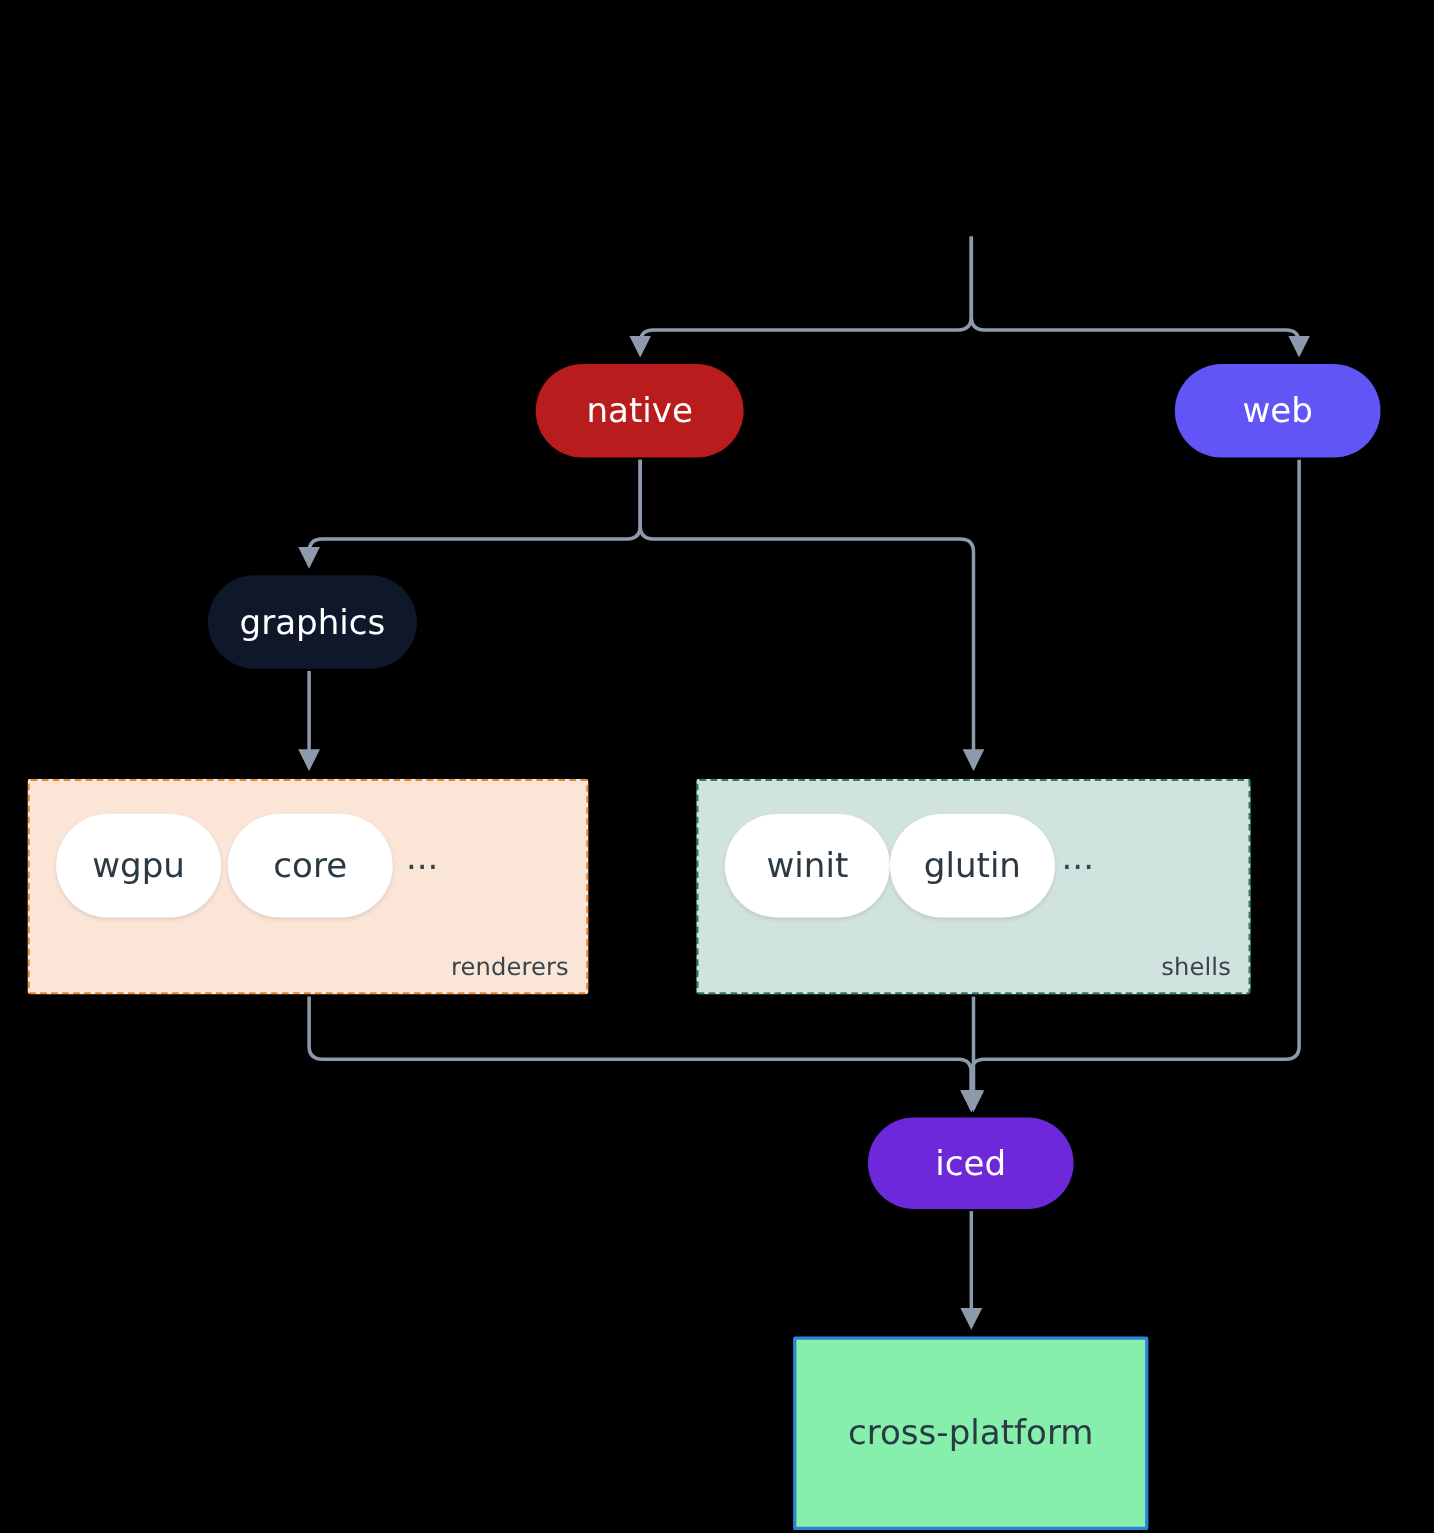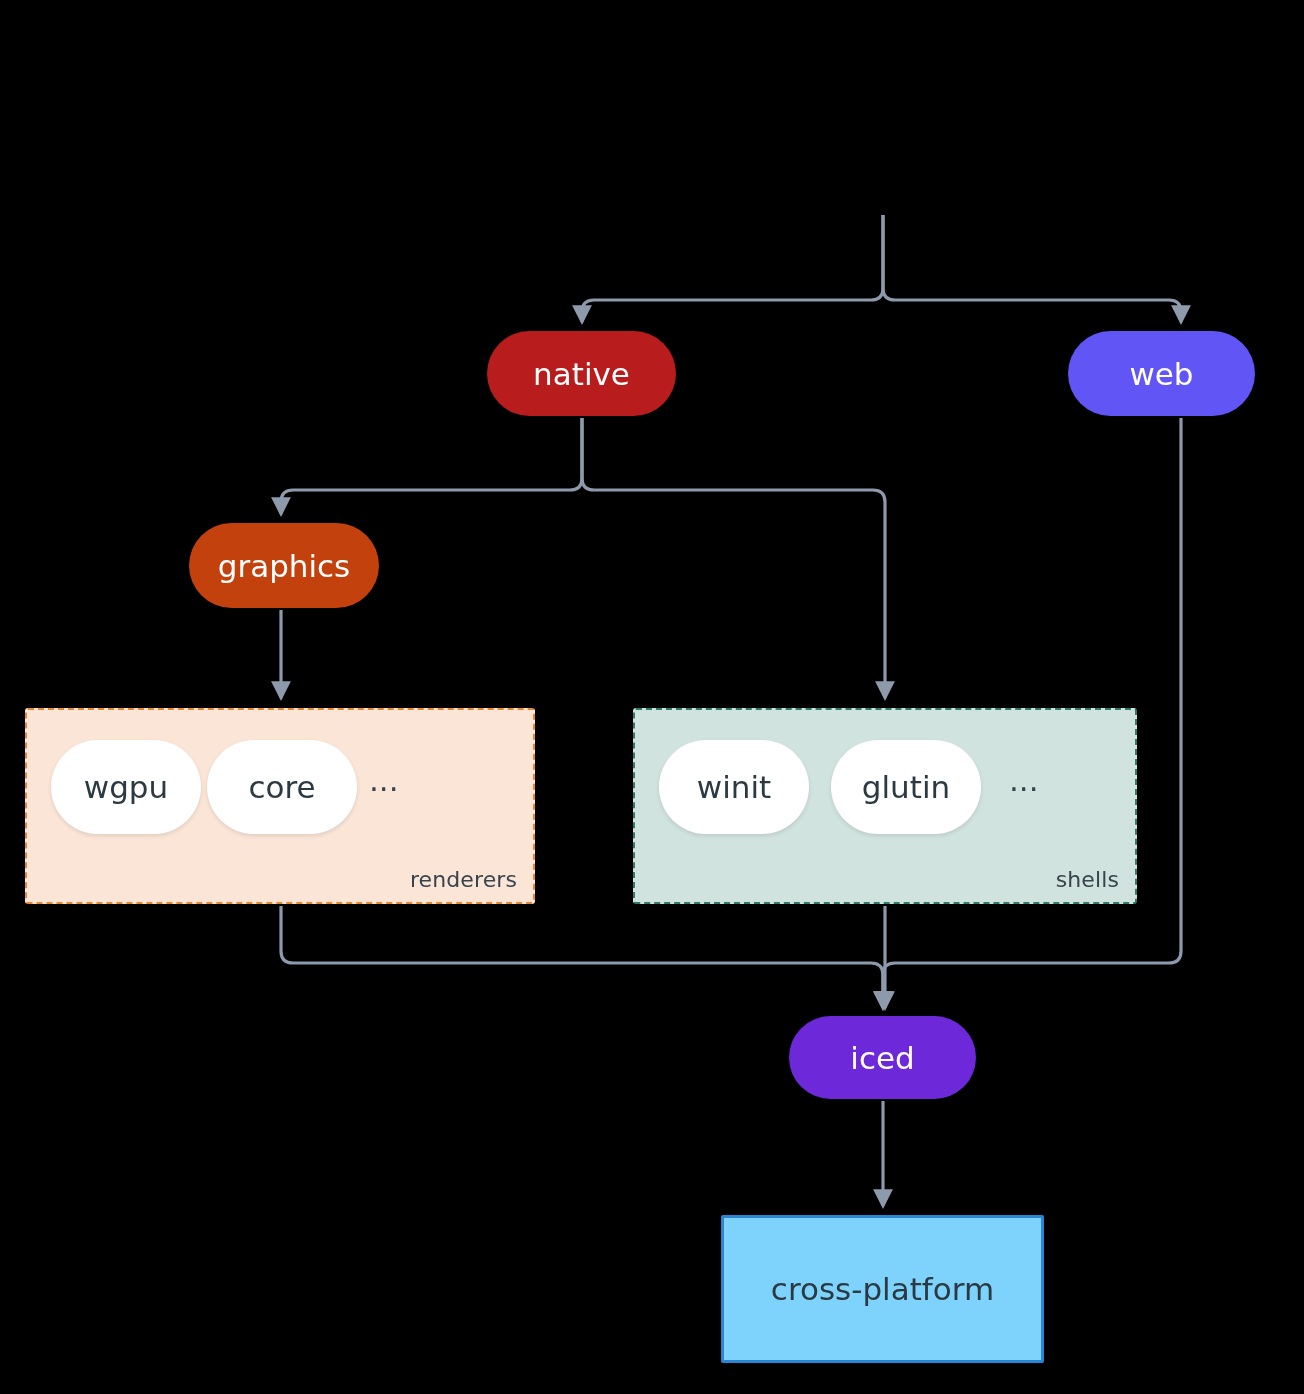--- a/index.html
+++ b/index.html
@@ -82,21 +82,20 @@
     top: 708px;
     width: 504px;
     height: 196px;
     background: #D1E3DE;
     border: 2px dashed #2E7D6B;
     border-radius: 3px;
   }
   #group-shells .members {
     left: 24px;
     top: 30px;
-    gap: 22px;
   }
 
   
   .pill-white {
     background: #FFFFFF;
     border-radius: 48px;
     height: 94px;
     min-width: 150px;
     padding: 0 30px;
     display: flex;
@@ -140,37 +139,37 @@
     top: 331px;
     width: 187px;
     height: 85px;
     background: #6155F5;
   }
   #node-graphics {
     left: 189px;
     top: 523px;
     width: 190px;
     height: 85px;
-    background: #c2410c;
+    background: #0f172a;
   }
   #node-iced {
     left: 789px;
     top: 1016px;
     width: 187px;
     height: 83px;
     background: #6d28d9;
   }
 
   #node-application {
     position: absolute;
     left: 721px;
     top: 1215px;
     width: 323px;
-    height: 148px;
-    background: #7dd3fc;
+    height: 176px;
+    background: #86efac;
     border: 3px solid #2A86D4;
     border-radius: 2px;
     box-sizing: border-box;
     display: flex;
     flex-direction: column;
     align-items: center;
     justify-content: center;
     font-size: 31px;
     color: #2B3A42;
     line-height: 1.38;

